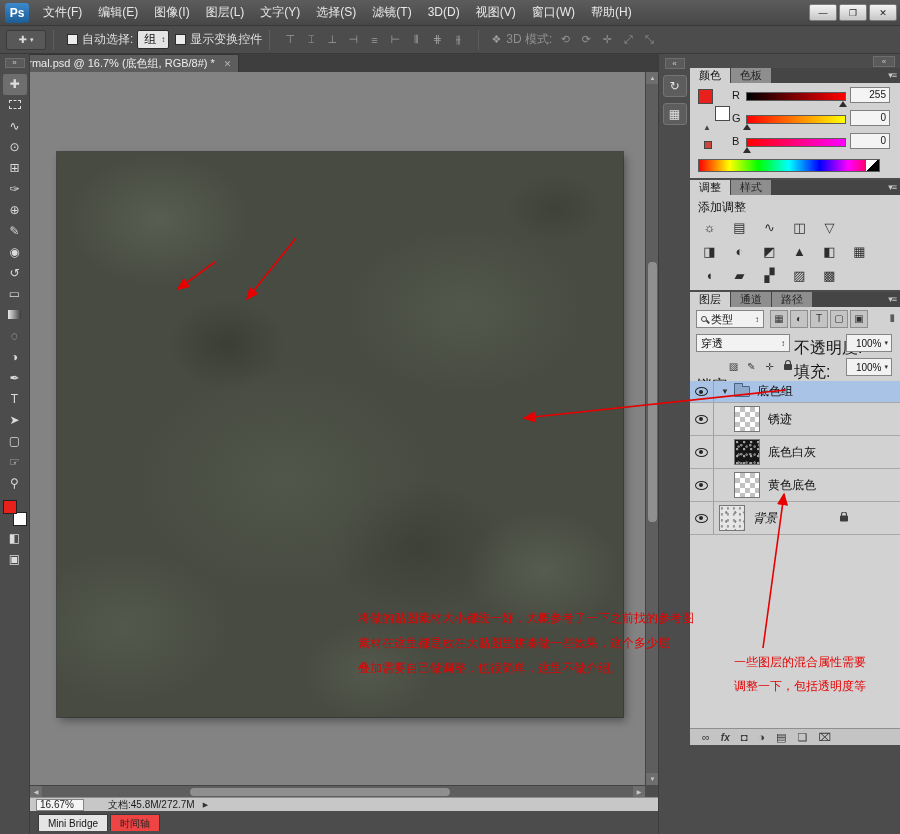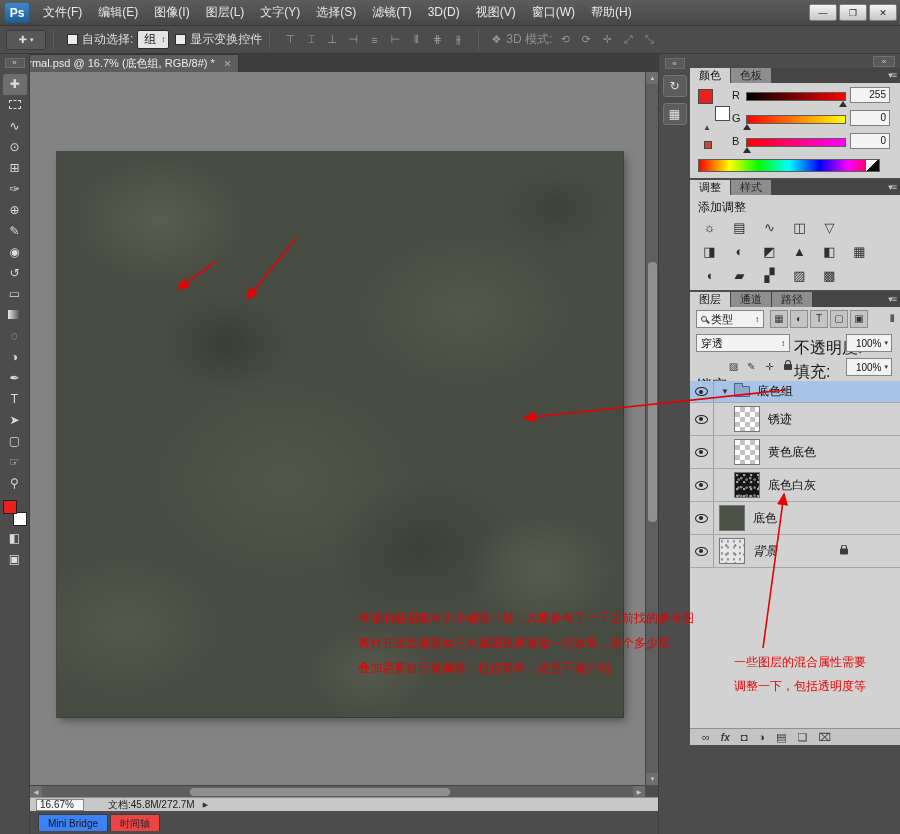--- a/index.html
+++ b/index.html
@@ -60,21 +60,21 @@
 #hscroll{position:absolute;left:30px;top:785px;width:615px;height:12px;background:#5e5e5e;border-top:1px solid #444;z-index:2}
 #hscroll .thumb{position:absolute;left:160px;top:2px;width:260px;height:8px;background:#8f8f8f;border-radius:4px}
 #hscroll .scr-ar{width:12px;height:12px}
 
 #statusbar{position:absolute;left:30px;top:797px;width:628px;height:14px;background:#c7c7c7;border-top:1px solid #8e8e8e;display:flex;align-items:center;font-size:10px;color:#1c1c1c;z-index:3}
 #zoombox{width:48px;height:12px;background:#f5f5f5;border:1px solid #858585;margin-left:6px;padding:0 3px;line-height:10px}
 #docinfo{margin-left:24px}
 #status-arrow{margin-left:8px;font-size:7px;color:#333}
 #bottomtabs{position:absolute;left:30px;top:811px;width:628px;height:23px;background:#4c4c4c;display:flex;align-items:flex-start;padding-top:3px;gap:2px;z-index:3}
 .btab{height:17px;font-size:10px;padding:0 9px;line-height:17px;border:1px solid #3a3a3a;border-bottom:none}
-.btab.on{background:#3b82f6;color:#141414;margin-left:8px}
+.btab.on{background:#e5e5e5;color:#141414;margin-left:8px}
 .btab.off{background:#ef4444;color:#262626}
 
 #rightrail{position:absolute;left:658px;top:54px;width:32px;height:780px;background:#4c4c4c;border-left:1px solid #3d3d3d;z-index:4}
 #rail-collapse{margin:4px auto;width:20px;height:11px;background:#5a5a5a;border:1px solid #6e6e6e;color:#ccc;font-size:8px;line-height:9px;text-align:center}
 .rail-btn{display:block;margin:6px auto 0;width:24px;height:22px;background:#5d5d5d;border:1px solid #747474;border-radius:3px;color:#e2e2e2;font-size:12px;line-height:20px;text-align:center;padding:0}
 
 #panels{position:absolute;left:690px;top:54px;width:210px;height:780px;background:#4c4c4c;z-index:4}
 #panels-collapse{position:absolute;right:5px;top:2px;width:22px;height:11px;background:#5a5a5a;border:1px solid #6e6e6e;color:#ccc;font-size:8px;line-height:9px;text-align:center}
 .tabstrip{position:absolute;left:0;width:210px;height:15px;background:#454545;display:flex}
 .ptab{padding:0 9px;font-size:11px;line-height:15px;margin-right:1px}
@@ -438,36 +438,29 @@
         <div class="eyecell">
             <span class="eye"></span>
           </div>
         <span class="lthumb checker"></span>
         <span class="lname">锈迹</span>
       </div>
       <div class="lrow h33 ind">
         <div class="eyecell">
             <span class="eye"></span>
           </div>
-        <span class="lthumb checker"></span>
-        <span class="lname">黄色底色</span>
+        <span class="lthumb noise-dark"></span>
+        <span class="lname">底色白灰</span>
       </div>
       <div class="lrow h33 ind">
         <div class="eyecell">
             <span class="eye"></span>
           </div>
-        <span class="lthumb noise-dark"></span>
-        <span class="lname">底色白灰</span>
-      </div>
-      <div class="lrow h33 plain">
-        <div class="eyecell">
-            <span class="eye"></span>
-          </div>
-        <span class="lthumb solid-olive"></span>
-        <span class="lname">底色</span>
+        <span class="lthumb checker"></span>
+        <span class="lname">黄色底色</span>
       </div>
       <div class="lrow h33 plain">
         <div class="eyecell">
             <span class="eye"></span>
           </div>
         <span class="lthumb noise-light"></span>
         <span class="lname it">背景</span>
         <span class="padlock row-lock"></span>
       </div>
     </div>

